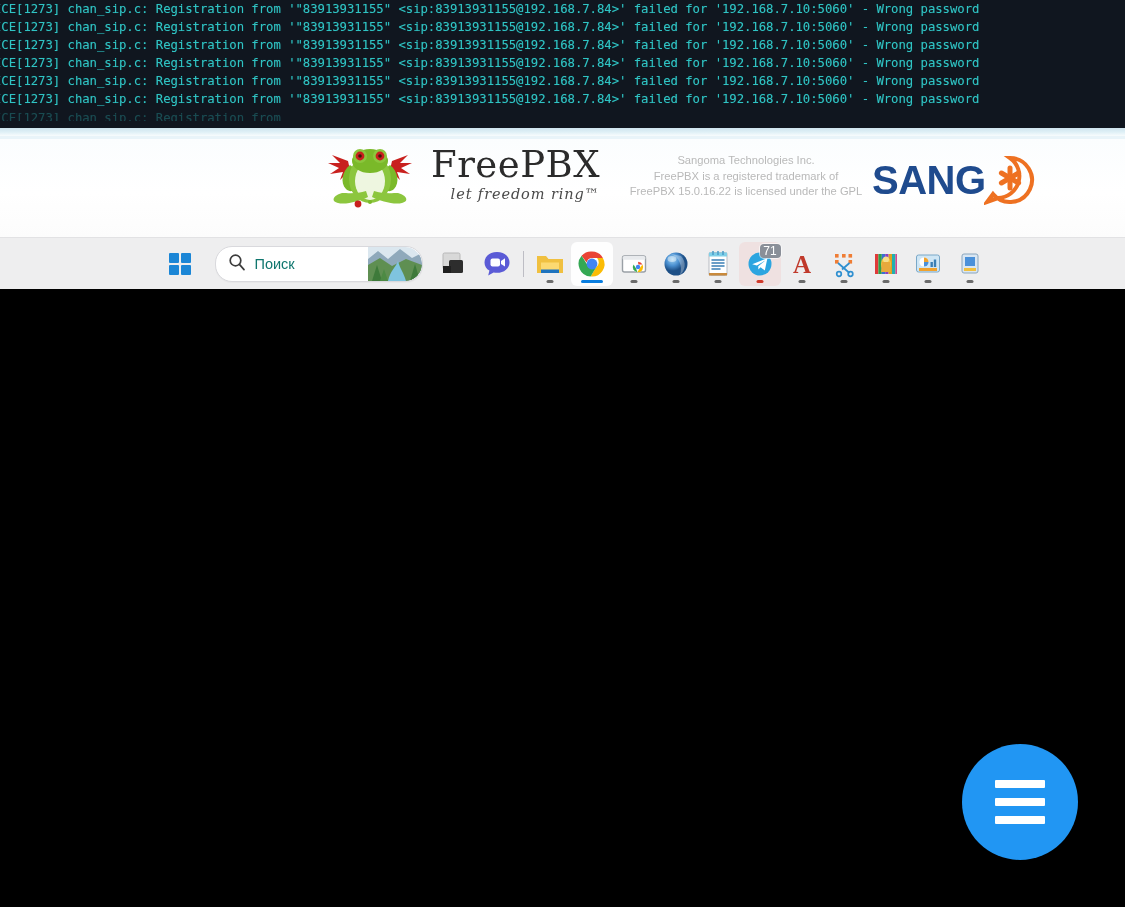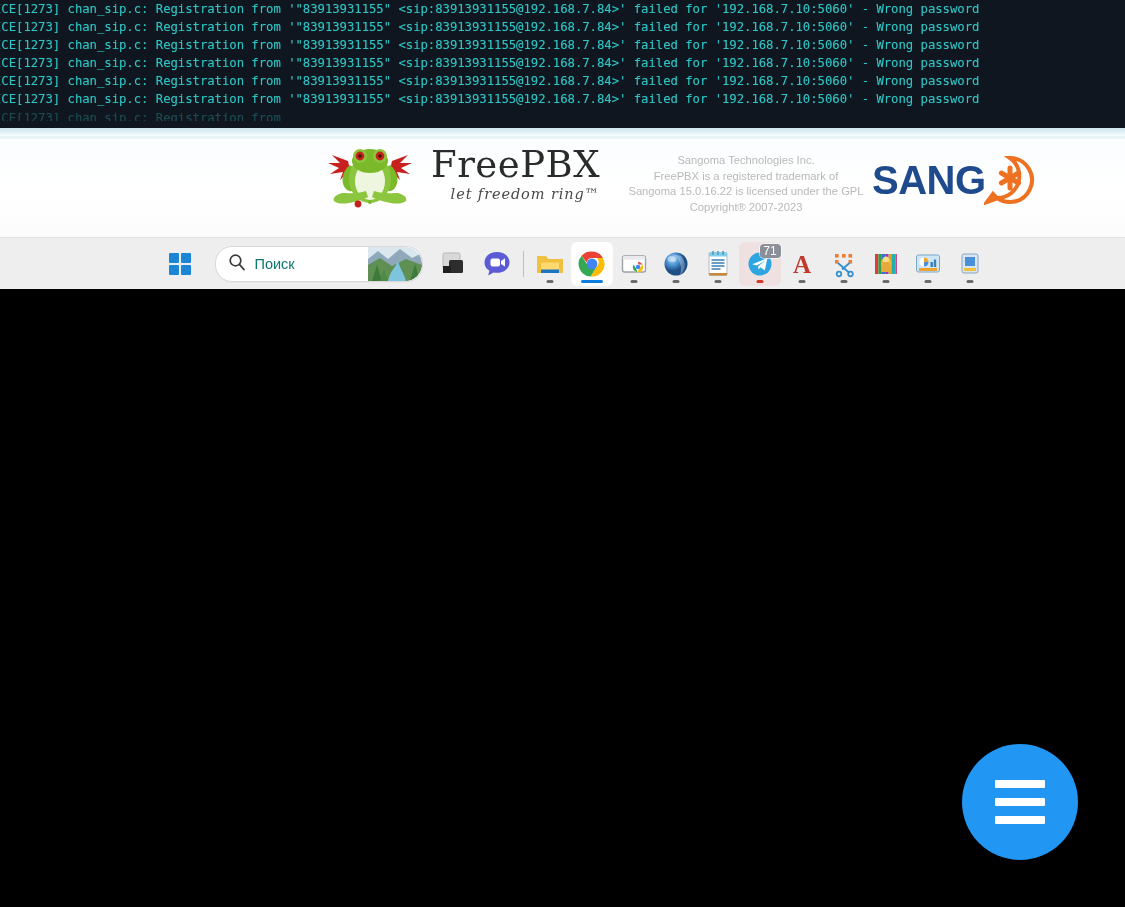--- a/index.html
+++ b/index.html
@@ -326,22 +326,21 @@
       </div>
       <div class="pbx-wordmark">
         <div class="pbx-title">FreePBX</div>
         <div class="pbx-tagline">let freedom ring™</div>
       </div>
     </div>
 
     <div class="pbx-legal">
       <div>Sangoma Technologies Inc.</div>
       <div>FreePBX is a registered trademark of</div>
-      <div>Sangoma 15.0.16.22 is licensed under the GPL</div>
-      <div>Copyright® 2007-2023</div>
+      <div>FreePBX 15.0.16.22 is licensed under the GPL</div>
     </div>
 
     <div class="sangoma">
       <div class="sangoma-text">SANG</div>
       <div class="sangoma-o">
         <svg viewBox="0 0 52 50" width="52" height="50">
           <path d="M26 3 A22 22 0 1 1 9 39 L3 47 L14 43 A22 22 0 0 0 26 3 Z" fill="none" stroke="#ee7122" stroke-width="4"></path>
           <g stroke="#ee7122" stroke-width="5" stroke-linecap="round">
             <line x1="26" y1="13" x2="26" y2="33"></line>
             <line x1="17.4" y1="18" x2="34.6" y2="28"></line>

